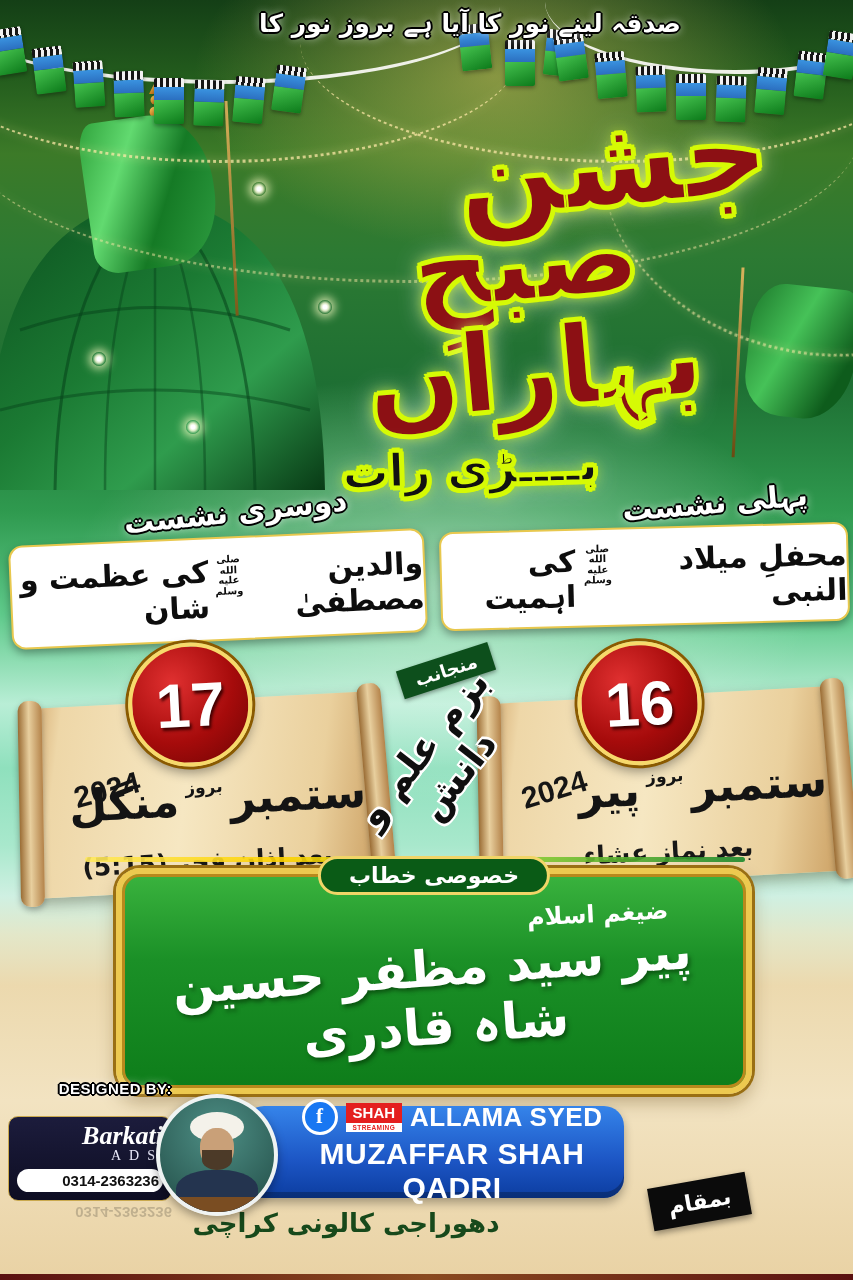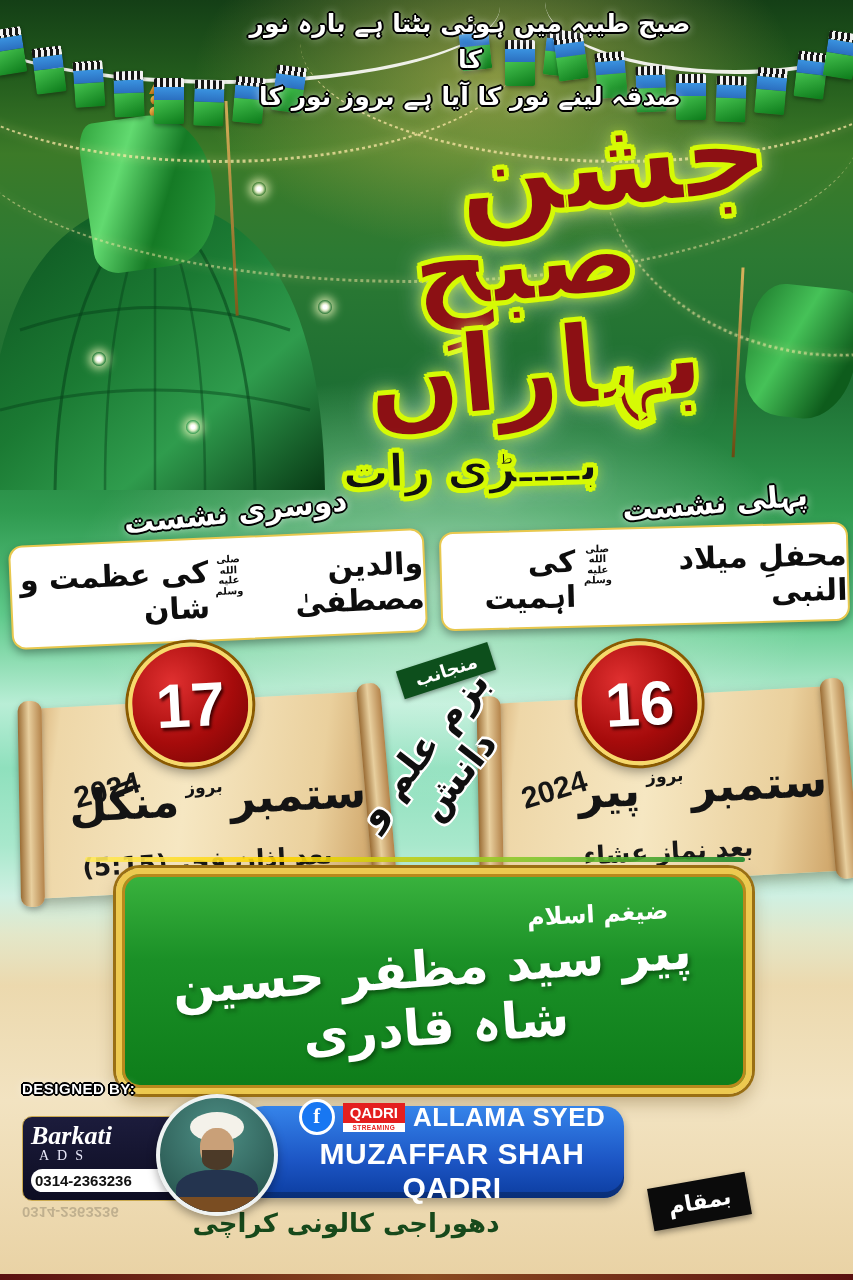--- a/index.html
+++ b/index.html
@@ -95,21 +95,21 @@
     background:linear-gradient(180deg,#3ab33e 0%,#1b9027 40%,#0e7d1a 100%);
     border:6px solid #edc94f;
     box-shadow:0 0 0 3px #9a6f13,inset 0 0 0 3px #b8891c,0 8px 18px rgba(90,60,10,.35);}
   .gpill{position:absolute;top:-18px;left:50%;transform:translateX(-50%);
     background:#0a5b16;border:3px solid #f1d567;border-radius:22px;padding:4px 28px;
     color:#fff;font-size:22px;font-weight:700;white-space:nowrap;direction:rtl;}
   .honor{position:absolute;top:26px;right:78px;color:#fff;font-size:24px;font-weight:700;transform:rotate(-3deg);direction:rtl;}
   .spkname{position:absolute;top:66px;left:0;right:0;text-align:center;color:#fff;font-size:50px;font-weight:800;
     transform:rotate(-4deg);direction:rtl;text-shadow:2px 3px 4px rgba(0,40,0,.55);}
   
-  .designer{left:22px;top:1080px;width:164px;text-align:left;}
+  .designer{left:8px;top:1080px;width:164px;text-align:right;}
   .dz-label{font-family:"Liberation Sans",sans-serif;font-weight:800;font-size:15px;color:#fff;letter-spacing:.5px;}
   .dz-box{margin-top:19px;background:linear-gradient(#1c1c3c,#0d0d22);border:1px solid #caa94e;border-radius:10px;padding:5px 8px 8px;}
   .dz-brand{font-family:"Liberation Serif",serif;font-style:italic;font-weight:700;font-size:26px;color:#fff;line-height:1.05;}
   .dz-sub{font-family:"Liberation Serif",serif;font-size:14px;letter-spacing:8px;color:#e9e9fa;margin-top:-1px;padding-left:8px;}
   .dz-pill{background:#fff;border-radius:12px;font-family:"Liberation Sans",sans-serif;font-weight:800;font-size:15px;color:#111;padding:3px 4px;margin-top:5px;}
   .dz-refl{margin-top:2px;opacity:.2;transform:scaleY(-1);font-family:"Liberation Sans",sans-serif;font-weight:800;font-size:15px;color:#111;height:18px;overflow:hidden;}
   
   .photo{left:156px;top:1094px;width:114px;height:114px;border-radius:50%;z-index:5;overflow:hidden;
     border:4px solid rgba(255,255,255,.92);box-shadow:0 4px 10px rgba(0,0,0,.35);
     background:radial-gradient(circle at 50% 30%,#4e8f85,#2e5f58 70%,#1d423d);}
@@ -202,21 +202,20 @@
   <div class="bflag" style="left:756px;top:68px;transform:rotate(5deg);"></div>
   <div class="bflag" style="left:796px;top:52px;transform:rotate(7deg);"></div>
   <div class="bflag" style="left:826px;top:32px;transform:rotate(9deg);"></div>
 
   <div class="sparkle" style="left:186px;top:420px;"></div>
   <div class="sparkle" style="left:318px;top:300px;"></div>
   <div class="sparkle" style="left:92px;top:352px;"></div>
   <div class="sparkle" style="left:252px;top:182px;"></div>
 
   <div class="abs couplet rtl outline-blk">
-    <div>صبح طیبہ میں ہوئی بٹتا ہے بارہ نور کا</div>
     <div>صدقہ لینے نور کا آیا ہے بروز نور کا</div>
   </div>
 
   <div class="abs title glow-ch rtl">
     <div class="t1">جشن</div>
     <div class="t2">صبحِ بہاراں</div>
   </div>
   <div class="abs subtitle rtl glow-ch">بــــڑی رات</div>
 
   <div class="abs sess-head sh-r rtl outline-blk">پہلی نشست</div>
@@ -253,20 +252,21 @@
       <span>منگل</span>
     </div>
     <div class="stime">بعد اذان فجر (5:15)</div>
   </div>
 
   <div class="abs org-tag">منجانب</div>
   <div class="abs org-name">بزم علم و دانش</div>
 
   <div class="abs goldstrip"></div>
   <div class="abs gpanel">
+    <div class="gpill">خصوصی خطاب</div>
     <div class="honor">ضیغم اسلام</div>
     <div class="spkname">پیر سید مظفر حسین شاہ قادری</div>
   </div>
 
   <div class="abs designer">
     <div class="dz-label outline-blk">DESIGNED BY:</div>
     <div class="dz-box">
       <div class="dz-brand">Barkati</div>
       <div class="dz-sub">ADS</div>
       <div class="dz-pill">0314-2363236</div>
@@ -280,21 +280,21 @@
     <div class="ph-beard"></div>
     <div class="ph-body"></div>
     <div class="ph-desk"></div>
   </div>
 
   <div class="abs livebar">
     <div class="lb-inner">
       <div class="lb-row1">
         <div class="fbic">f</div>
         <div class="livebadge">
-          <span class="lv">QADRI</span>
+          <span class="lv">SHAH</span>
           <span class="st">STREAMING</span>
         </div>
         <div class="lb-l1">ALLAMA SYED</div>
       </div>
       <div class="lb-l2">MUZAFFAR SHAH QADRI</div>
     </div>
   </div>
 
   <div class="abs venue-tag">بمقام</div>
   <div class="abs venue-line">

